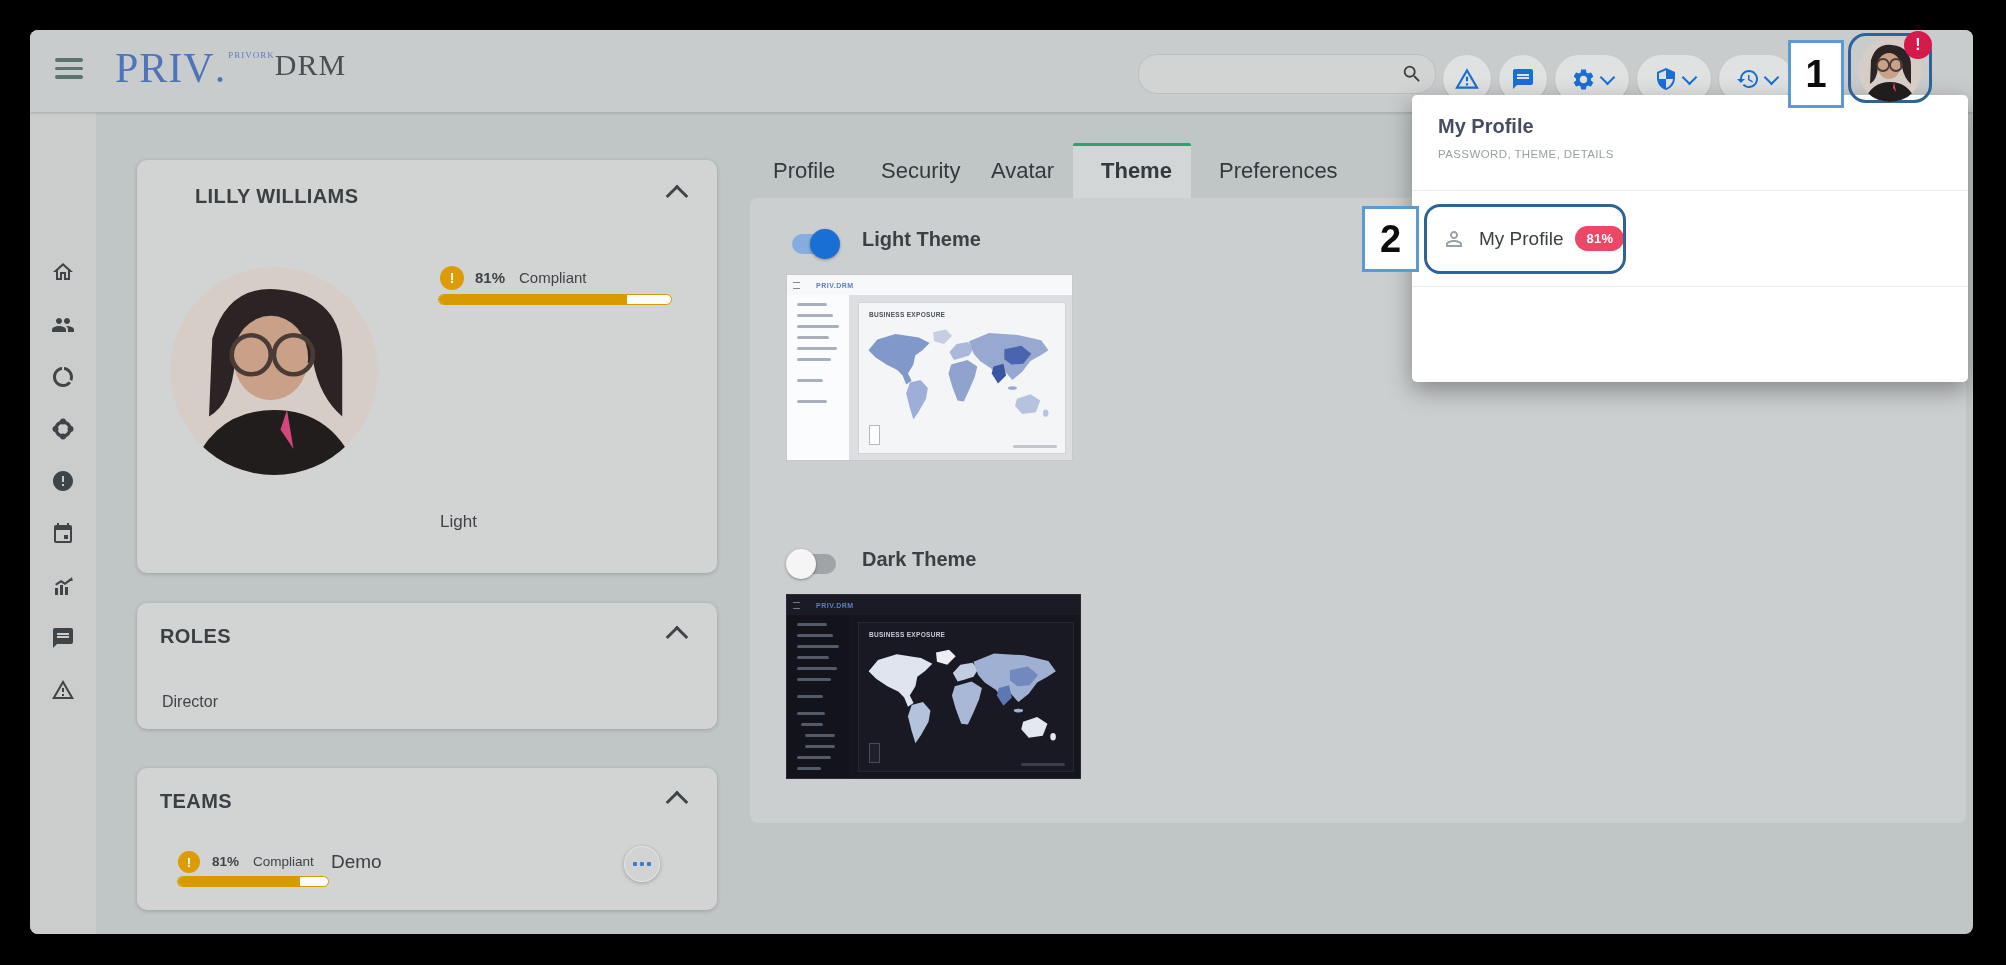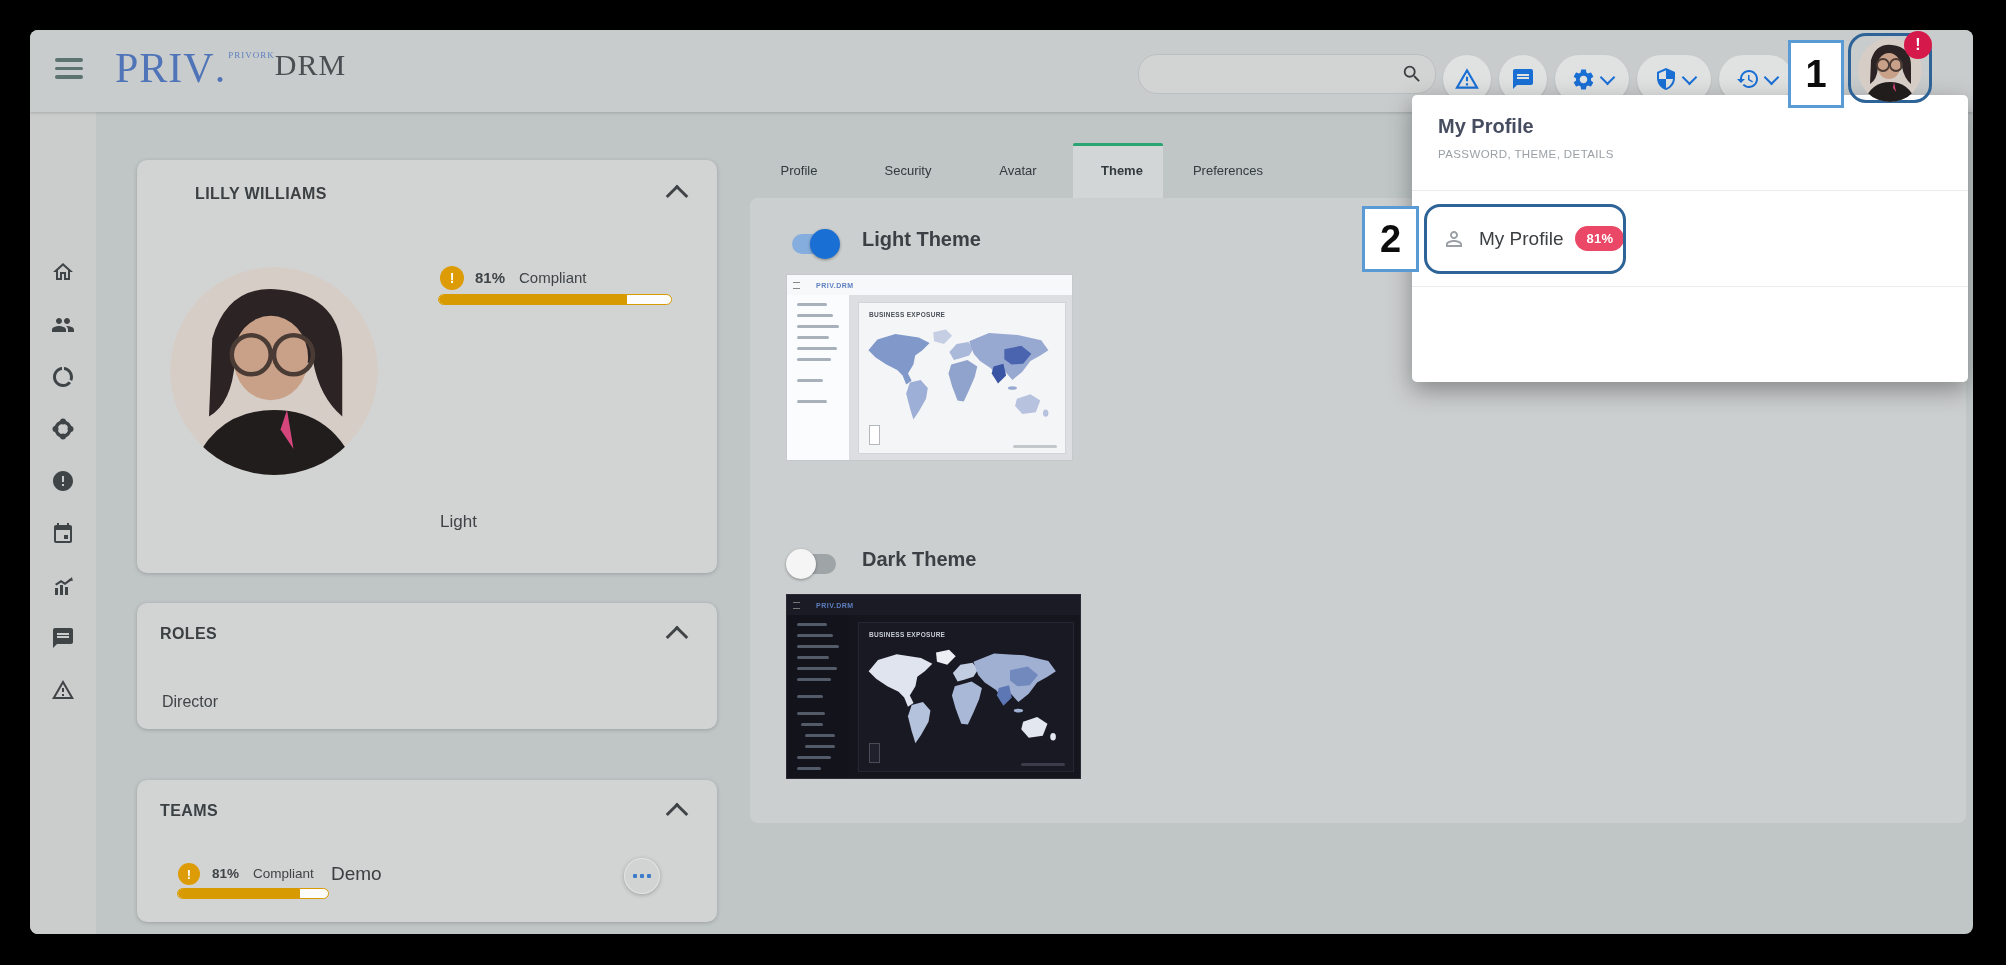--- a/index.html
+++ b/index.html
@@ -55,37 +55,37 @@
             padding:5px 11px;border-radius:14px;letter-spacing:.3px;}
   .dd-highlight{position:absolute;left:12px;top:109px;width:196px;height:64px;border:3.5px solid #2d6397;
             border-radius:16px;z-index:45;pointer-events:none;}
   
   .rail{position:absolute;left:0;top:82px;width:66px;height:822px;background:#cbcdcd;}
   .rail .ric{position:absolute;left:21px;width:24px;height:24px;cursor:pointer;}
   .rail svg{display:block;}
   
   .card{position:absolute;left:107px;width:580px;background:#d2d4d4;border-radius:10px;
         box-shadow:0 1px 4px rgba(0,0,0,.2);}
-  .card-title{position:absolute;font-size:16px;font-weight:bold;color:#3b4043;letter-spacing:.4px;}
+  .card-title{position:absolute;font-size:20px;font-weight:bold;color:#3b4043;letter-spacing:.4px;}
   .chev-up{position:absolute;width:13px;height:13px;border-left:3px solid #3f4447;
            border-top:3px solid #3f4447;transform:rotate(45deg);cursor:pointer;}
   .warn-dot{border-radius:50%;background:#dd9c06;color:#fff;font-weight:bold;display:flex;
             align-items:center;justify-content:center;}
   .prog{position:absolute;height:9px;border:1.5px solid #d79a00;border-radius:6px;background:#fdfdfd;}
   .prog i{display:block;height:100%;background:#d79a00;border-radius:5px 0 0 5px;}
   .ptxt{font-size:15px;color:#3f4447;font-weight:600;}
   .avatar-big{position:absolute;left:33px;top:107px;width:208px;height:208px;border-radius:50%;
               overflow:hidden;}
   .dots-btn{position:absolute;width:36px;height:36px;border-radius:50%;background:#d2d4d4;
             box-shadow:0 1px 4px rgba(0,0,0,.25), inset 0 0 0 1px rgba(255,255,255,.4);
             display:flex;align-items:center;justify-content:center;gap:3px;cursor:pointer;}
   .dots-btn i{width:4px;height:4px;border-radius:1px;background:#3d7cc9;}
   
   .tabs{position:absolute;left:715px;top:113px;height:55px;display:flex;z-index:2;}
-  .tab{height:55px;line-height:55px;text-align:center;font-size:13px;color:#333a3e;
+  .tab{height:55px;line-height:55px;font-size:22px;color:#333a3e;
        padding:0 28px;cursor:pointer;box-sizing:border-box;}
   .tab.selected{background:#d3d6d6;border-top:3px solid #2aa571;font-weight:bold;
        line-height:50px;border-radius:2px 2px 0 0;}
   .panel{position:absolute;left:720px;top:168px;width:1216px;height:625px;background:#cccfcf;
          border-radius:8px;}
   
   .switch{position:absolute;width:46px;height:20px;border-radius:10px;cursor:pointer;}
   .switch .knob{position:absolute;top:-5px;width:30px;height:30px;border-radius:50%;
          box-shadow:0 1px 3px rgba(0,0,0,.35);}
   .switch.on{background:#85aede;}
@@ -330,21 +330,21 @@
 
     <span style="position:absolute;left:303px;top:352px;font-size:17px;color:#3f4447;">Light</span>
   </div>
 
   <div class="card" style="top:573px;height:126px;">
     <div class="card-title" style="left:23px;top:22px;">ROLES</div>
     <span class="chev-up" style="left:532px;top:26px;"></span>
     <span style="position:absolute;left:25px;top:90px;font-size:16px;color:#3f4447;">Director</span>
   </div>
 
-  <div class="card" style="top:738px;height:142px;margin-top:12px;">
+  <div class="card" style="top:738px;height:142px;">
     <div class="card-title" style="left:23px;top:22px;">TEAMS</div>
     <span class="chev-up" style="left:532px;top:26px;"></span>
 
     <span class="warn-dot" style="position:absolute;left:41px;top:83px;width:22px;height:22px;font-size:13px;">!</span>
     <span class="ptxt" style="position:absolute;left:75px;top:86px;font-size:13.5px;">81%</span>
     <span class="ptxt" style="position:absolute;left:116px;top:86px;font-size:13.5px;font-weight:400;">Compliant</span>
     <span style="position:absolute;left:194px;top:83px;font-size:19px;color:#3c4043;">Demo</span>
     <div class="prog" style="left:40px;top:108px;width:150px;">
           <i style="width:81%;"></i>
         </div>
@@ -353,21 +353,21 @@
           <i></i>
           <i></i>
           <i></i>
         </div>
   </div>
 
   <div class="tabs">
     <div class="tab" style="width:108px;">Profile</div>
     <div class="tab" style="width:110px;">Security</div>
     <div class="tab" style="width:110px;">Avatar</div>
-    <div class="tab selected" style="width:90px;">Theme</div>
+    <div class="tab selected" style="width:118px;">Theme</div>
     <div class="tab" style="width:130px;">Preferences</div>
   </div>
 
   <div class="panel">
 
     <div class="switch on" style="left:42px;top:36px;">
           <span class="knob"></span>
         </div>
     <div class="toggle-label" style="left:112px;top:30px;">Light Theme</div>
 

